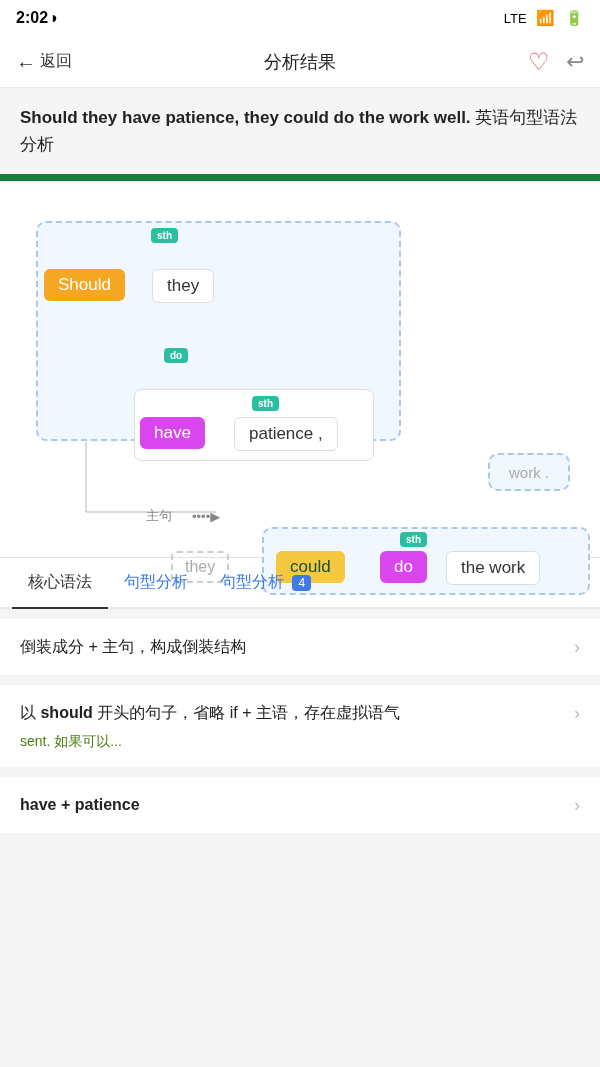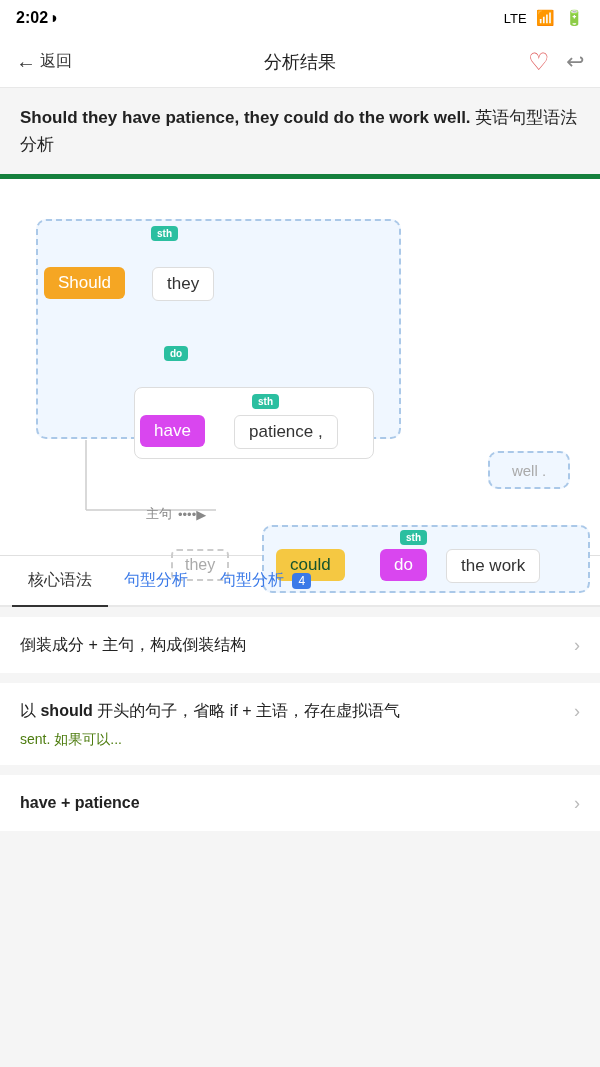--- a/index.html
+++ b/index.html
@@ -67,21 +67,21 @@
     }
     .nav-action-btn {
       cursor: pointer;
       font-size: 22px;
     }
 
     
     .sentence-header {
       background: #f5f5f5;
       padding: 16px 20px;
-      border-bottom: 5px solid #15803d;
+      border-bottom: 7px solid #15803d;
     }
     .sentence-header p {
       font-size: 17px;
       color: #222;
       line-height: 1.6;
     }
     .sentence-header strong {
       font-weight: 700;
     }
 
@@ -328,24 +328,24 @@
 
     <div style="position:absolute; top:220px; left:124px;">
       <span class="chip chip-purple">have</span>
     </div>
 
     <div style="position:absolute; top:220px; left:218px;">
       <span class="chip chip-white">patience ,</span>
     </div>
 
     <div class="well-box">
-      <span class="chip chip-outline" style="font-size:15px; color:#aaa; border:none; padding:0;">well .</span>
-    </div>
-
-    <div style="position:absolute; top:310px; left:130px; display:flex; align-items:center; gap:6px;">
+      <span class="chip chip-outline" style="font-size:15px; color:#aaa; border:none; padding:0;">work .</span>
+    </div>
+
+    <div style="position:absolute; top:310px; left:130px; display:flex; align-items:center; gap:20px;">
       <span style="font-size:13px; color:#888;">主句</span>
       <span style="font-size:13px; color:#888;">••••▶</span>
     </div>
 
     <div style="position:absolute; top:330px; left:246px; width:328px; height:68px; border:2px dashed #aac8e8; border-radius:10px; background:#f0f7ff;"></div>
 
     <div style="position:absolute; top:332px; left:384px;">
       <span class="tag-badge tag-teal">sth</span>
     </div>
 

